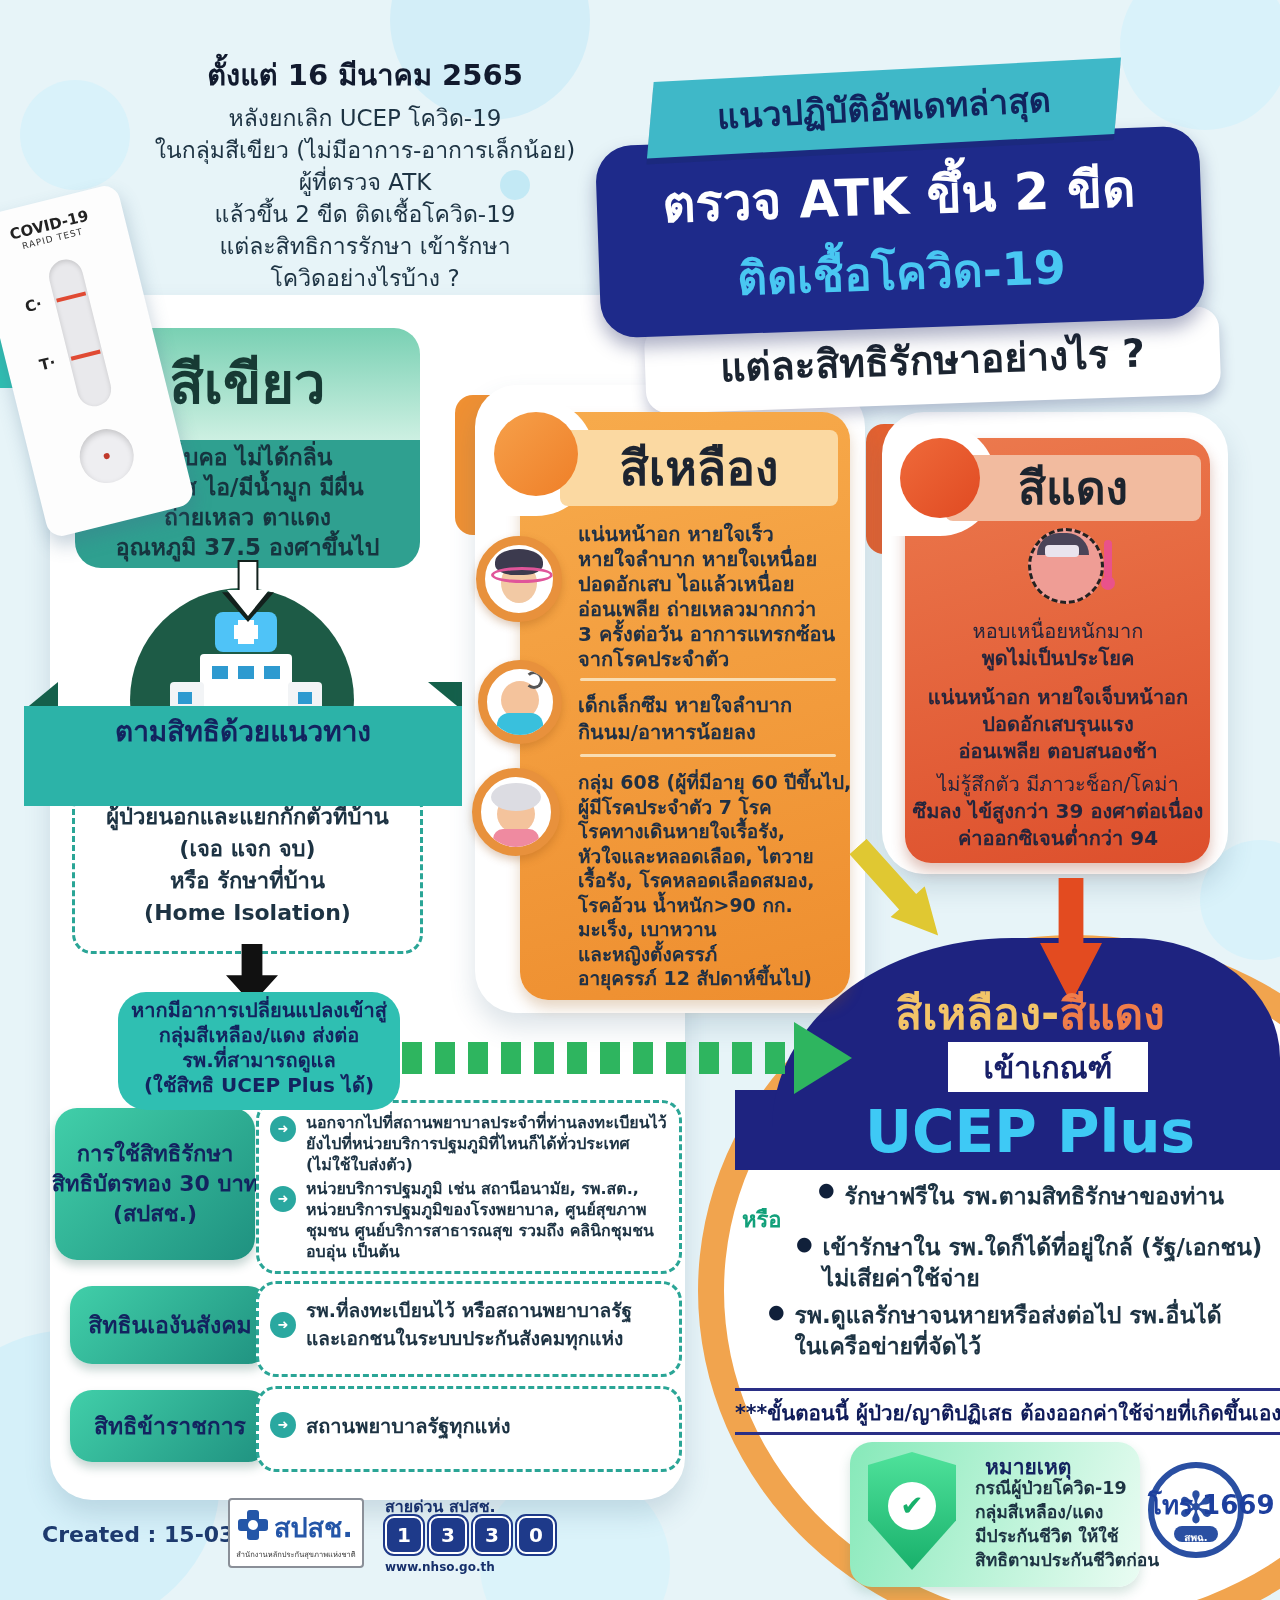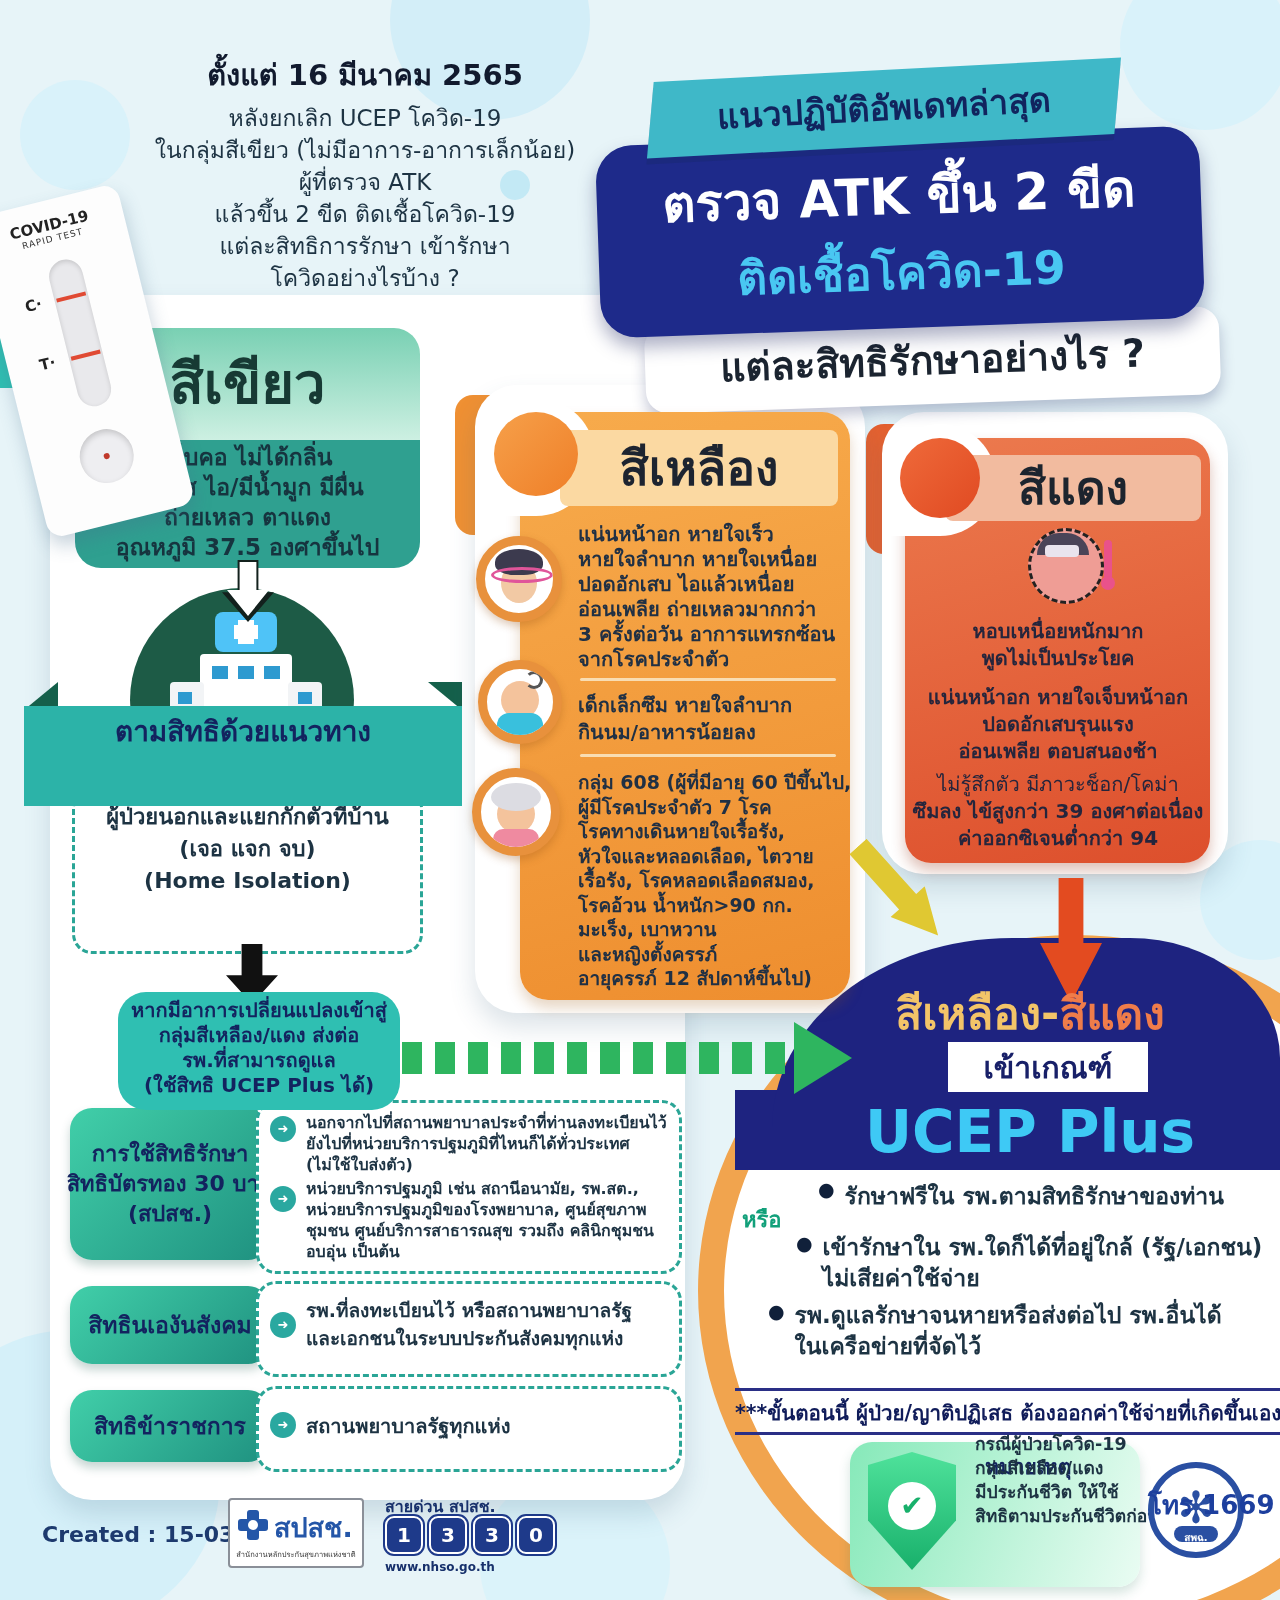--- a/index.html
+++ b/index.html
@@ -127,38 +127,39 @@
 
   <div class="fold" style="left:24px;top:682px;border-width:0 0 28px 34px;border-color:transparent transparent #15604b transparent;z-index:2;"></div>
   <div class="fold" style="left:428px;top:682px;border-width:28px 0 0 34px;border-color:transparent transparent transparent #15604b;transform:rotate(180deg);z-index:2;"></div>
   <div class="abs ribbon c" style="left:24px;top:706px;width:438px;height:94px;z-index:3;padding-top:6px;">
     <span class="ln navytxt" style="font-size:28px;font-weight:800;line-height:40px;">ตามสิทธิด้วยแนวทาง</span>
   </div>
 
   <div class="dashbox c" style="left:72px;top:788px;width:345px;height:150px;z-index:2;padding-top:10px;">
     <span class="ln dk" style="font-size:22px;font-weight:700;line-height:32px;">ผู้ป่วยนอกและแยกกักตัวที่บ้าน</span>
     <span class="ln dk" style="font-size:22px;font-weight:700;line-height:32px;">(เจอ แจก จบ)</span>
+    <span class="ln dk" style="font-size:22px;font-weight:700;line-height:32px;">หรือ รักษาที่บ้าน</span>
     <span class="ln dk" style="font-size:22px;font-weight:700;line-height:32px;">(Home Isolation)</span>
   </div>
 
   <div class="abs downarrow" style="left:226px;top:944px;width:52px;height:60px;background:#111;z-index:3;"></div>
 
   <div class="tealbox c" style="left:118px;top:992px;width:282px;height:112px;z-index:3;padding-top:6px;">
     <span class="ln navytxt" style="font-size:20px;font-weight:700;line-height:25px;">หากมีอาการเปลี่ยนแปลงเข้าสู่</span>
     <span class="ln navytxt" style="font-size:20px;font-weight:700;line-height:25px;">กลุ่มสีเหลือง/แดง ส่งต่อ</span>
     <span class="ln navytxt" style="font-size:20px;font-weight:700;line-height:25px;">รพ.ที่สามารถดูแล</span>
     <span class="ln navytxt" style="font-size:20px;font-weight:700;line-height:25px;">(ใช้สิทธิ UCEP Plus ได้)</span>
   </div>
 
   <div class="abs" style="left:402px;top:1042px;width:392px;height:32px;z-index:3;
               background:repeating-linear-gradient(90deg,#2eb55f 0 20px,transparent 20px 33px);"></div>
   <div class="abs" style="left:794px;top:1022px;width:58px;height:72px;background:#2eb55f;z-index:3;
               clip-path:polygon(0 0,100% 50%,0 100%);"></div>
 
-  <div class="pill" style="left:70px;top:1108px;width:200px;height:152px;z-index:2;">
+  <div class="pill" style="left:55px;top:1108px;width:200px;height:152px;z-index:2;">
     <span class="ln navytxt" style="font-size:22px;font-weight:800;line-height:30px;">การใช้สิทธิรักษา</span>
     <span class="ln navytxt" style="font-size:22px;font-weight:800;line-height:30px;">สิทธิบัตรทอง 30 บาท</span>
     <span class="ln navytxt" style="font-size:22px;font-weight:800;line-height:30px;">(สปสช.)</span>
   </div>
   <div class="dashbox" style="left:256px;top:1100px;width:420px;height:168px;z-index:2;"></div>
   <span class="arrowdot" style="left:270px;top:1116px;z-index:3;">➜</span>
   <div class="abs" style="left:306px;top:1112px;z-index:3;">
     <span class="ln dk" style="font-size:16px;font-weight:600;line-height:21px;">นอกจากไปที่สถานพยาบาลประจำที่ท่านลงทะเบียนไว้</span>
     <span class="ln dk" style="font-size:16px;font-weight:600;line-height:21px;">ยังไปที่หน่วยบริการปฐมภูมิที่ไหนก็ได้ทั่วประเทศ</span>
     <span class="ln dk" style="font-size:16px;font-weight:600;line-height:21px;">(ไม่ใช้ใบส่งตัว)</span>
@@ -269,21 +270,21 @@
     <div class="c" style="font-size:46px;font-weight:800;color:#1d242e;line-height:66px;">สีแดง</div>
   </div>
   <div class="abs" style="left:1028px;top:528px;width:70px;height:70px;border-radius:50%;border:3px dashed #222;background:#ef9d95;z-index:4;">
     <div class="abs" style="left:6px;top:2px;width:52px;height:22px;background:#4a4458;border-radius:26px 26px 0 0;"></div>
     <div class="abs" style="left:14px;top:14px;width:34px;height:12px;background:#e9e4ee;border-radius:4px;"></div>
   </div>
   <div class="abs" style="left:1104px;top:540px;width:8px;height:40px;background:#e9528a;border-radius:4px;z-index:4;">
     <div class="abs" style="left:-3px;top:36px;width:14px;height:14px;border-radius:50%;background:#e9528a;"></div>
   </div>
   <div class="abs c" style="left:912px;top:618px;width:292px;z-index:4;">
-    <span class="ln" style="font-size:20px;font-weight:700;color:#25253c;line-height:27px;">หอบเหนื่อยหนักมาก</span>
+    <span class="ln" style="font-size:20px;font-weight:400;color:#25253c;line-height:27px;">หอบเหนื่อยหนักมาก</span>
     <span class="ln" style="font-size:20px;font-weight:700;color:#25253c;line-height:27px;">พูดไม่เป็นประโยค</span>
     <span class="ln" style="font-size:20px;font-weight:700;color:#25253c;line-height:27px;margin-top:12px;">แน่นหน้าอก หายใจเจ็บหน้าอก</span>
     <span class="ln" style="font-size:20px;font-weight:700;color:#25253c;line-height:27px;">ปอดอักเสบรุนแรง</span>
     <span class="ln" style="font-size:20px;font-weight:700;color:#25253c;line-height:27px;">อ่อนเพลีย ตอบสนองช้า</span>
     <span class="ln" style="font-size:20px;font-weight:400;color:#25253c;line-height:27px;margin-top:6px;">ไม่รู้สึกตัว มีภาวะช็อก/โคม่า</span>
     <span class="ln" style="font-size:20px;font-weight:700;color:#25253c;line-height:27px;">ซึมลง ไข้สูงกว่า 39 องศาต่อเนื่อง</span>
     <span class="ln" style="font-size:20px;font-weight:700;color:#25253c;line-height:27px;">ค่าออกซิเจนต่ำกว่า 94</span>
   </div>
 
   <div class="abs" style="left:838px;top:868px;width:120px;height:46px;background:#e0c832;z-index:3;transform:rotate(48deg);
@@ -329,21 +330,21 @@
   </div>
   <div class="abs" style="left:735px;top:1432px;width:545px;height:3px;background:#2a2f86;z-index:4;"></div>
 
   <div class="abs mintbox" style="left:850px;top:1442px;width:290px;height:145px;z-index:5;"></div>
   <div class="abs shield" style="left:862px;top:1452px;width:100px;height:118px;z-index:6;">
     <div class="abs" style="left:26px;top:30px;width:48px;height:48px;border-radius:50%;background:#fff;text-align:center;">
       <span style="font-size:28px;font-weight:800;color:#18b06b;line-height:48px;">✔</span>
     </div>
   </div>
   <span class="abs" style="left:985px;top:1450px;font-size:21px;font-weight:800;color:#13235f;z-index:6;">หมายเหตุ</span>
-  <div class="abs" style="left:975px;top:1432px;z-index:6;">
+  <div class="abs" style="left:975px;top:1476px;z-index:6;">
     <span class="ln dk" style="font-size:17.5px;font-weight:600;line-height:24px;">กรณีผู้ป่วยโควิด-19</span>
     <span class="ln dk" style="font-size:17.5px;font-weight:600;line-height:24px;">กลุ่มสีเหลือง/แดง</span>
     <span class="ln dk" style="font-size:17.5px;font-weight:600;line-height:24px;">มีประกันชีวิต ให้ใช้</span>
     <span class="ln dk" style="font-size:17.5px;font-weight:600;line-height:24px;">สิทธิตามประกันชีวิตก่อน</span>
   </div>
 
   <div class="abs" style="left:1148px;top:1462px;width:84px;height:84px;border-radius:50%;background:#fff;border:6px solid #2a4fa2;z-index:6;text-align:center;">
     <span style="font-size:44px;color:#2a4fa2;line-height:80px;font-weight:800;">✻</span>
     <div class="abs" style="left:20px;top:58px;width:44px;height:16px;background:#2a4fa2;border-radius:8px;text-align:center;">
       <span style="font-size:10px;color:#fff;font-weight:700;line-height:16px;">สพฉ.</span>

